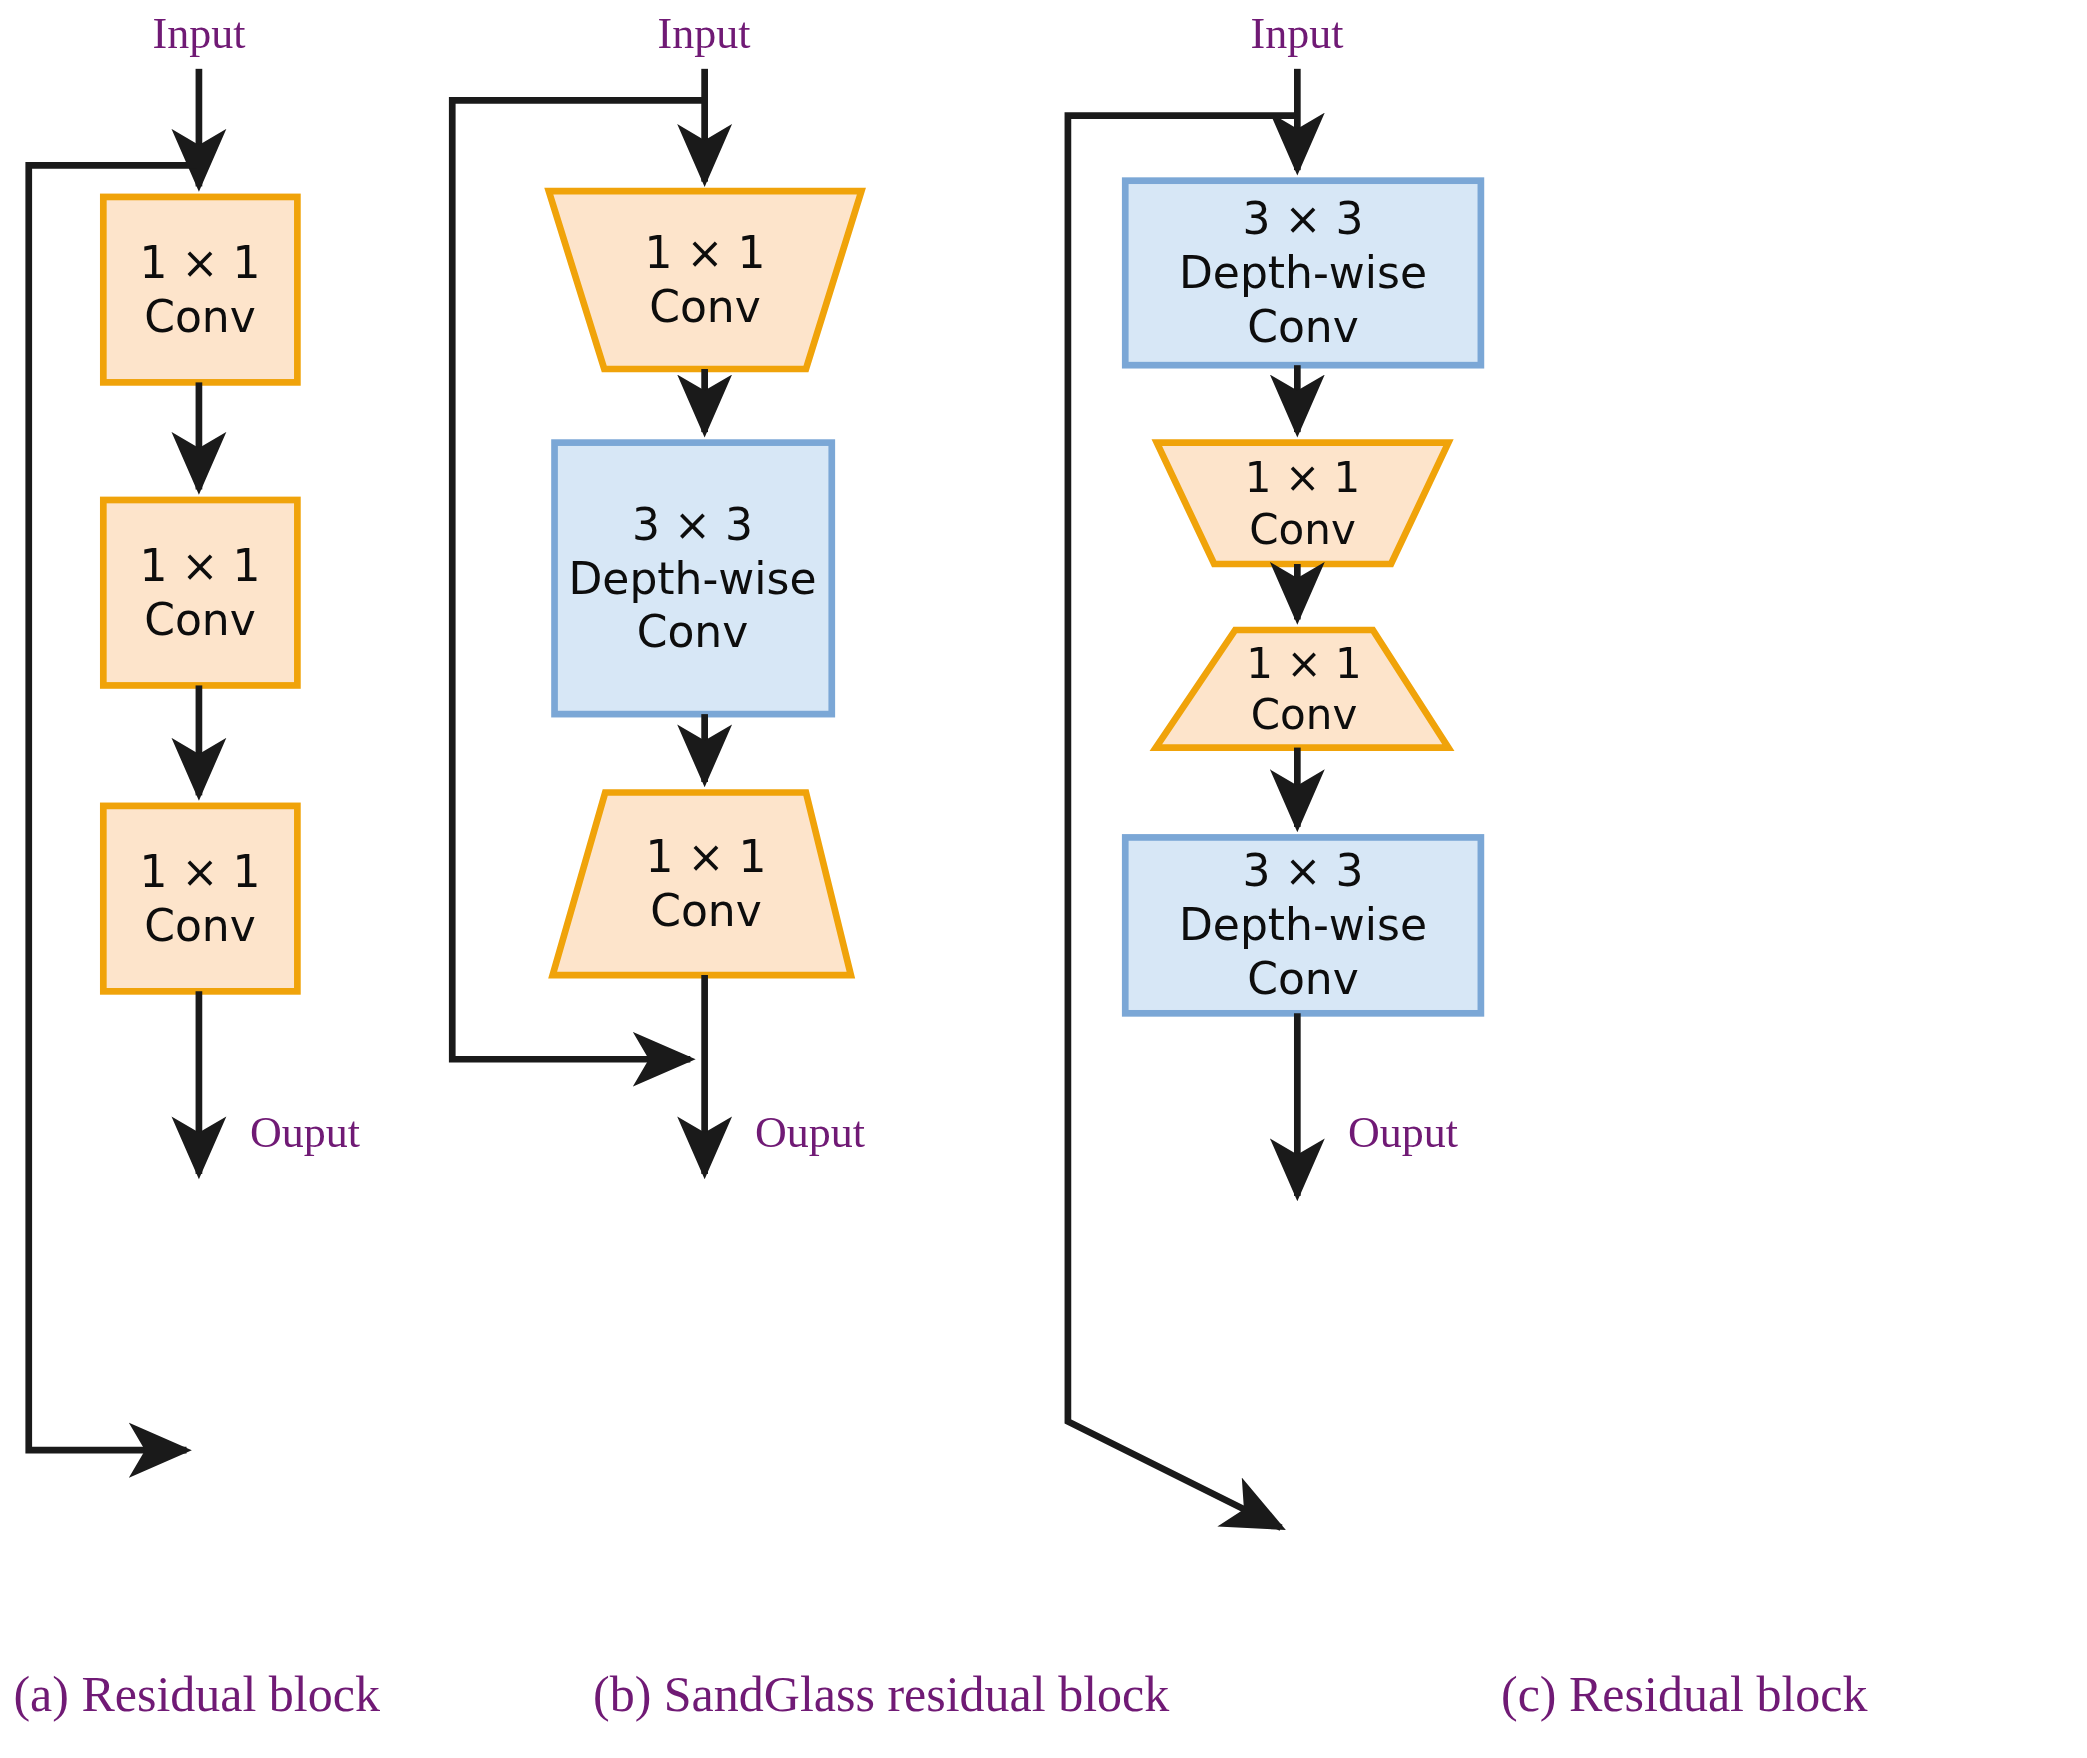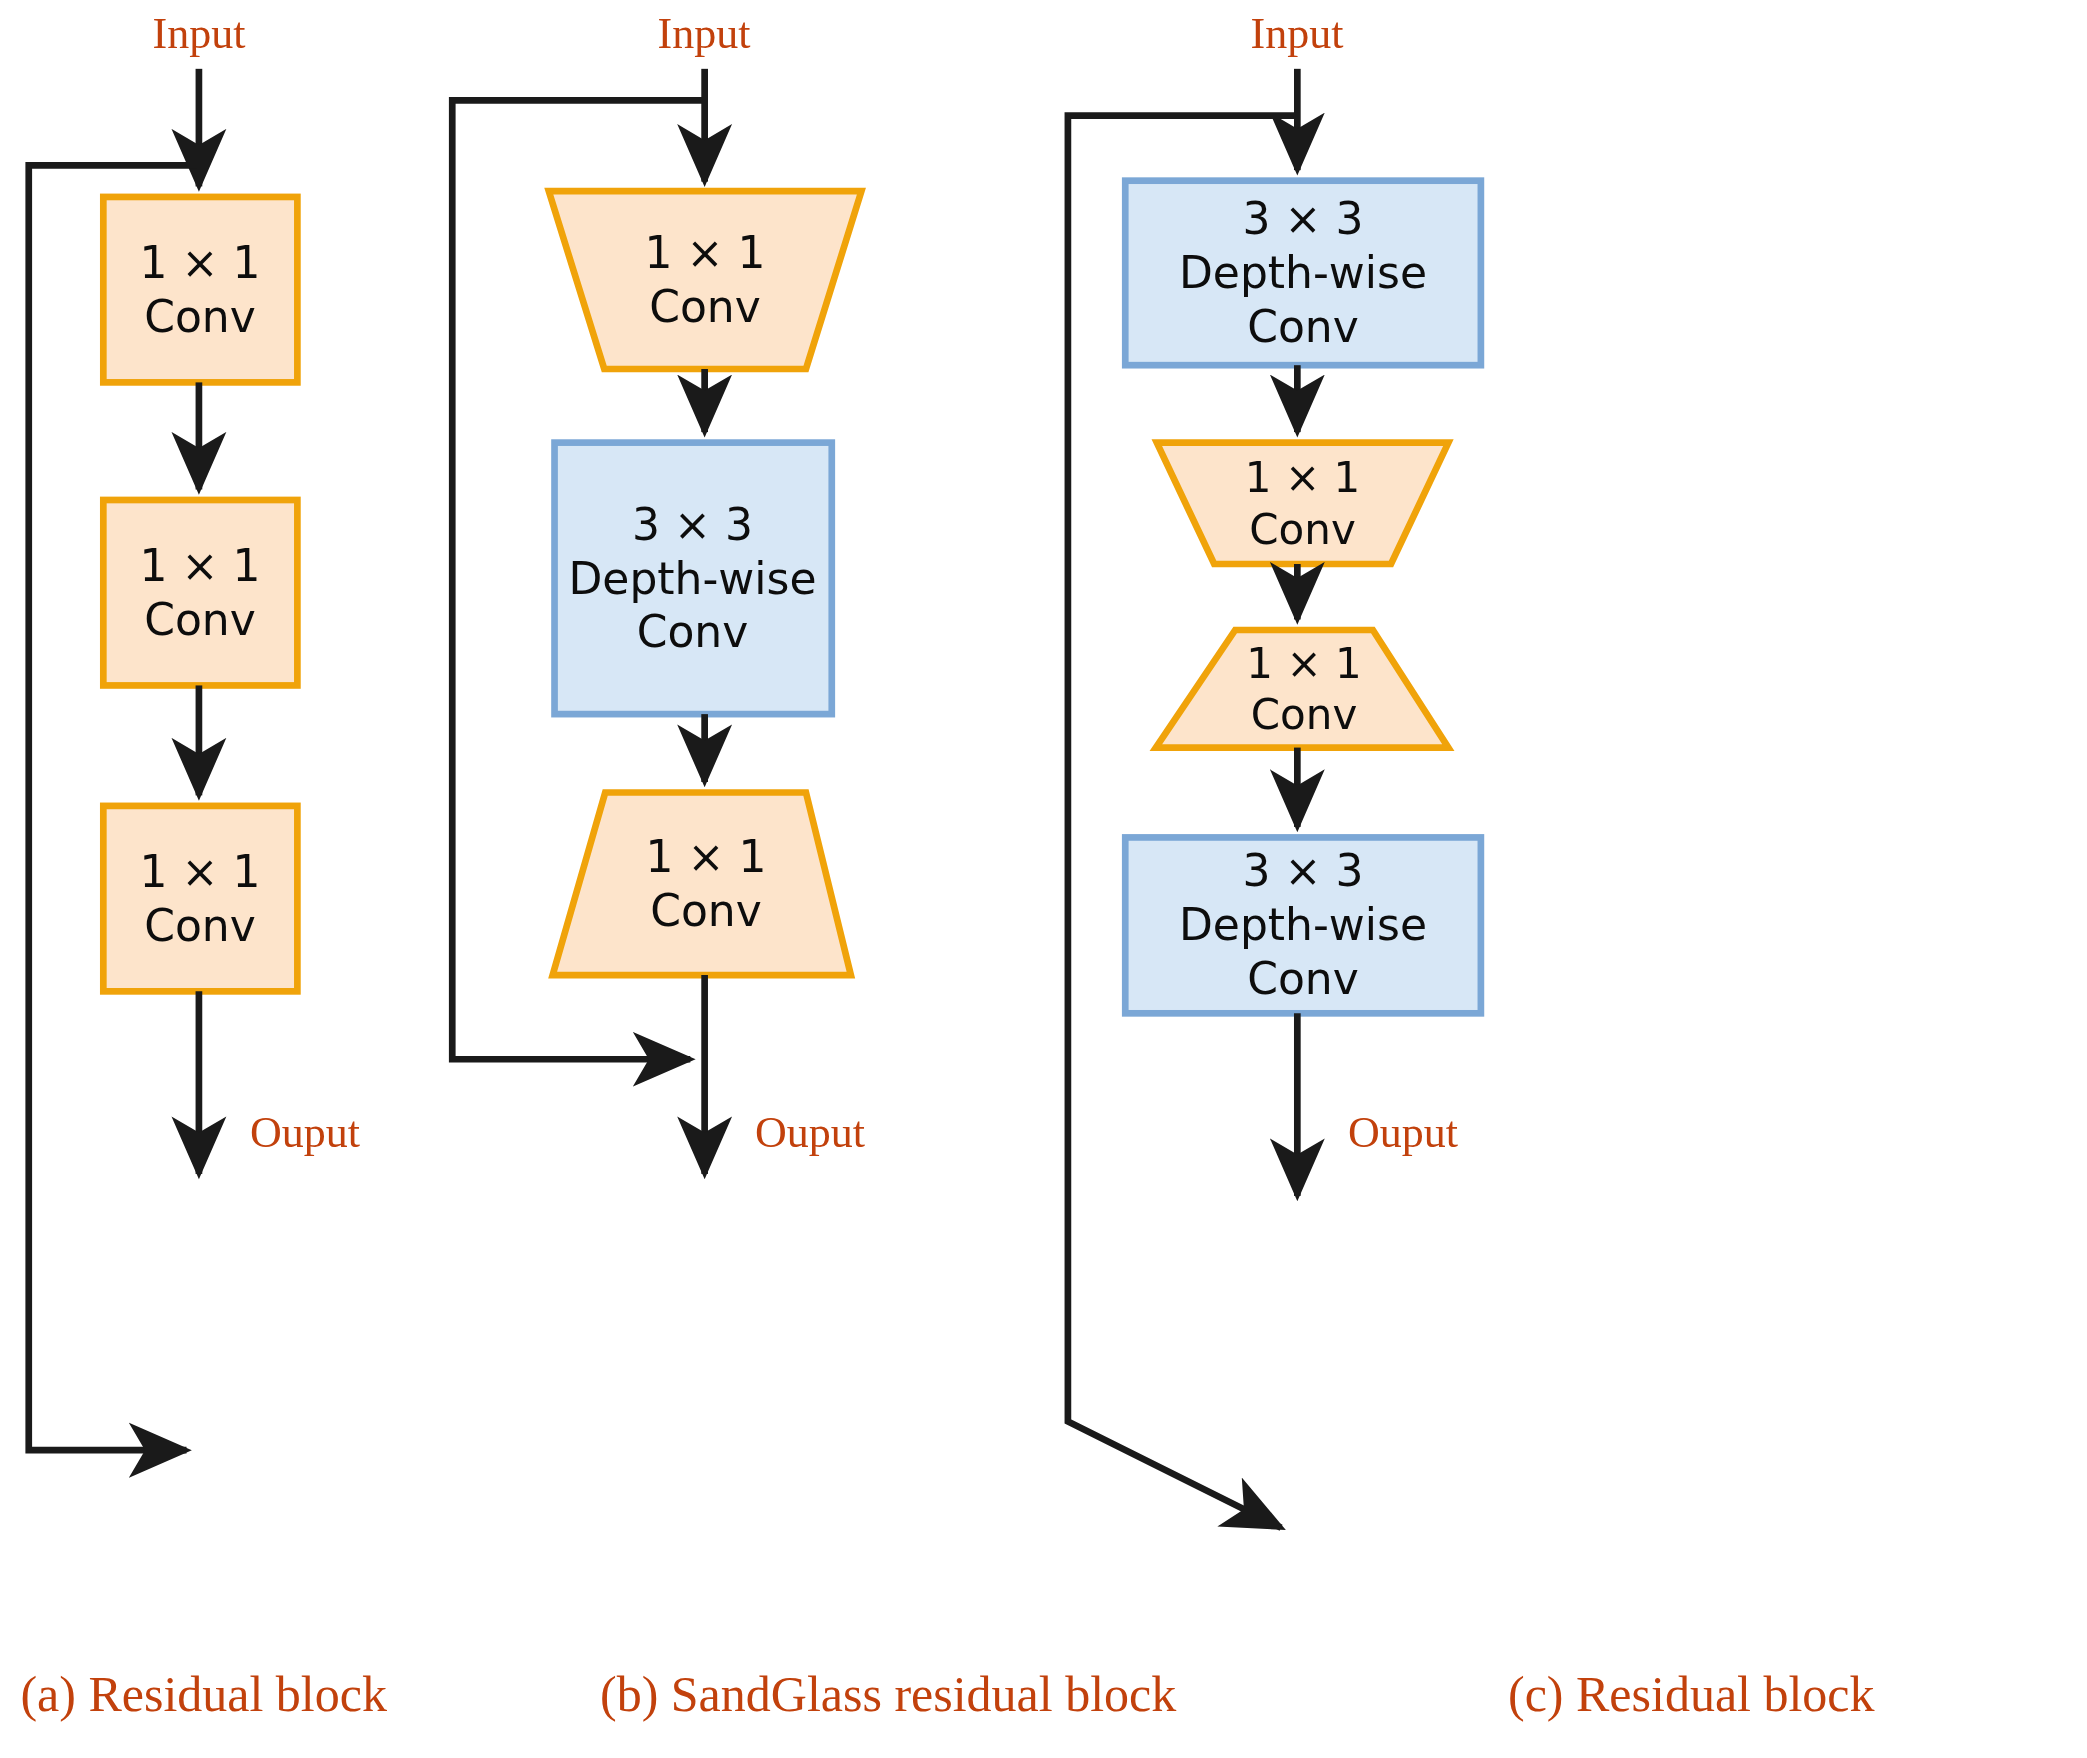--- a/index.html
+++ b/index.html
@@ -38,29 +38,28 @@
     line-height: 1.22;
   }
   .node-label .ln {
     display: block;
     white-space: nowrap;
   }
   
   .serif-label {
     position: absolute;
     font-family: "Liberation Serif", "DejaVu Serif", serif;
-    color: #c2410c;
+    color: #701a75;
     white-space: nowrap;
   }
   .io-label {
     font-size: 44px;
   }
   .caption {
     font-size: 50px;
-    margin-left: 7px;
   }
   .center-x {
     transform: translateX(-50%);
   }
 </style>
 </head>
 <body>
 
 <div id="figure">
 

